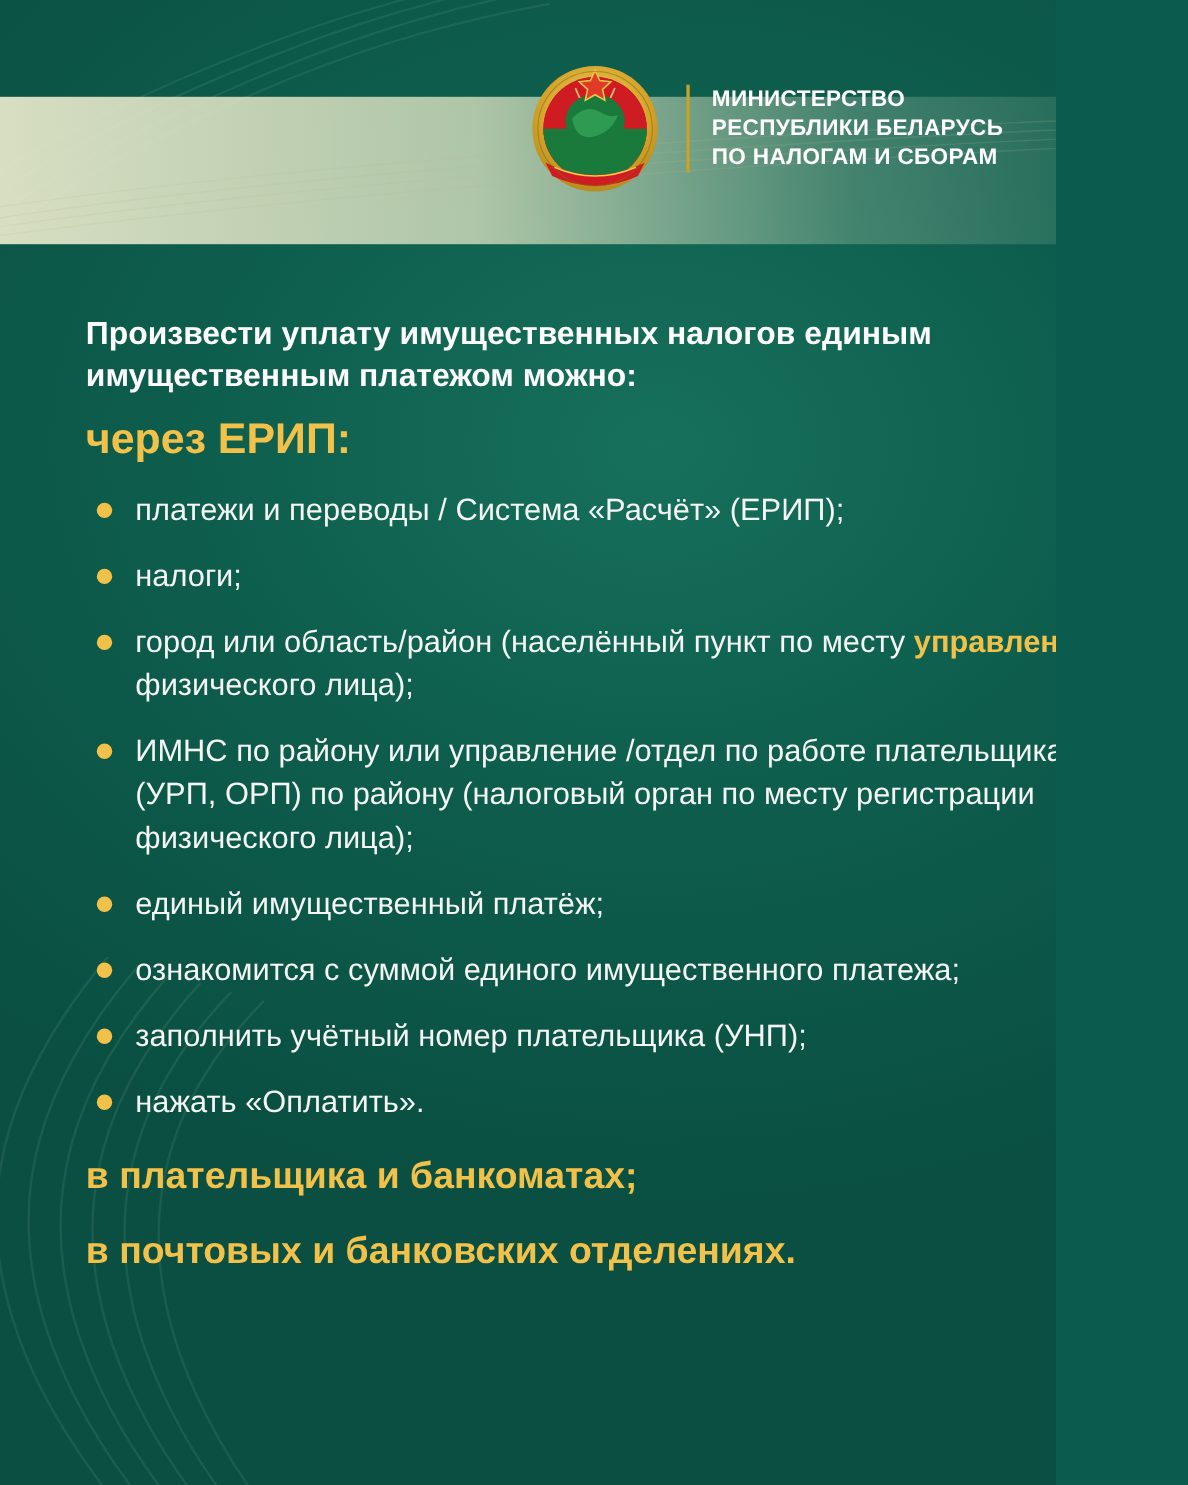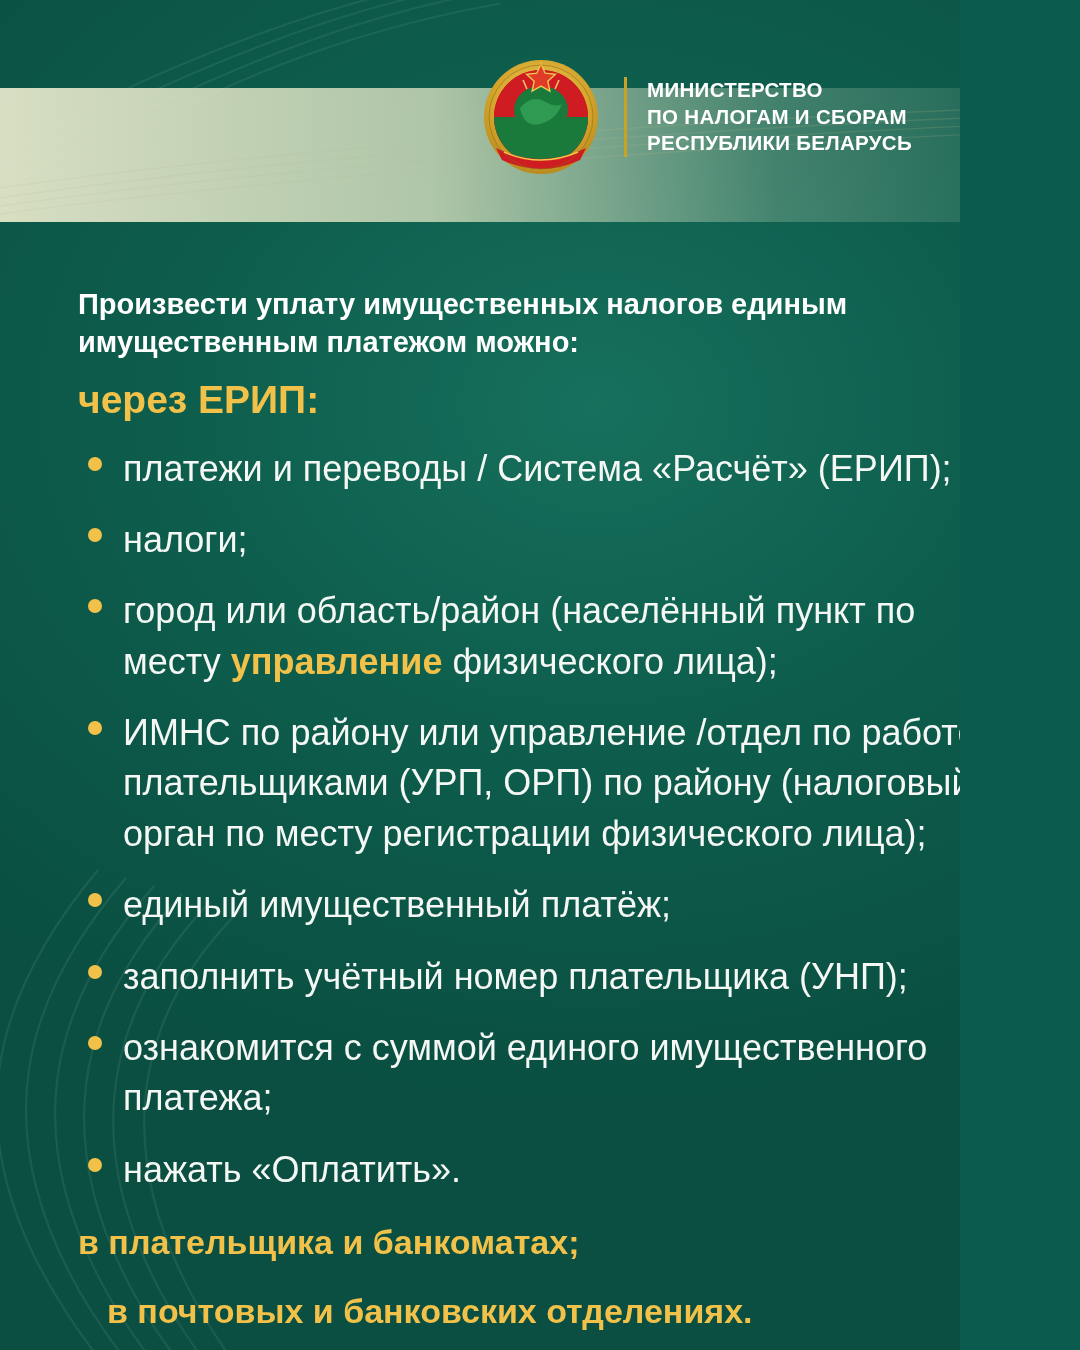--- a/index.html
+++ b/index.html
@@ -109,21 +109,21 @@
   ul.bullets {
     list-style: none;
     margin: 0;
     padding: 0;
   }
   ul.bullets li {
     position: relative;
     padding-left: 45px;
     margin-bottom: 21px;
     color: #f4f7f4;
-    font-size: 36px;
+    font-size: 28px;
     line-height: 1.40;
   }
   ul.bullets li .dot {
     position: absolute;
     left: 10px;
     top: 13px;
     width: 14px;
     height: 14px;
     border-radius: 50%;
     background: #f2c14a;
@@ -135,21 +135,20 @@
 
   .footline {
     color: #f2c14a;
     font-size: 34px;
     font-weight: bold;
     margin-top: 26px;
     line-height: 1.25;
   }
   .footline.second {
     margin-top: 26px;
-    margin-left: 29px;
   }
 </style>
 </head>
 <body>
 
 <div class="poster">
 
   <svg class="swirls-top" viewBox="0 0 620 420">
     <g fill="none" stroke="#bcd8c0" stroke-opacity="0.18" stroke-width="2">
       <path d="M-40,420 C60,300 180,220 340,150 C430,110 520,80 640,60"></path>
@@ -212,22 +211,22 @@
         <path d="M16,92 q45,22 90,0 l-6,12 q-39,18 -78,0 z" fill="#cf1b22"></path>
         <path d="M24,96 q37,16 74,0" fill="none" stroke="#f0c84a" stroke-width="1.4"></path>
 
         <g stroke="#8d6a12" stroke-width="1" opacity="0.55" fill="none">
           <circle cx="61" cy="61" r="52"></circle>
         </g>
       </svg>
     </div>
     <div class="ministry-text">
       <div>МИНИСТЕРСТВО</div>
+      <div>РЕСПУБЛИКИ БЕЛАРУСЬ</div>
       <div>ПО НАЛОГАМ И СБОРАМ</div>
-      <div>РЕСПУБЛИКИ БЕЛАРУСЬ</div>
     </div>
   </div>
 
   <div class="content">
     <h1 class="heading">Произвести уплату имущественных налогов единым имущественным платежом можно:</h1>
     <h2 class="subheading">через ЕРИП:</h2>
 
     <ul class="bullets">
       <li>
         <span class="dot"></span>
@@ -244,25 +243,25 @@
       <li>
         <span class="dot"></span>
         <span>ИМНС по району или управление /отдел по работе плательщиками (УРП, ОРП) по району (налоговый орган по месту регистрации физического лица);</span>
       </li>
       <li>
         <span class="dot"></span>
         <span>единый имущественный платёж;</span>
       </li>
       <li>
         <span class="dot"></span>
+        <span>ознакомится с суммой единого имущественного платежа;</span>
+      </li>
+      <li>
+        <span class="dot"></span>
         <span>заполнить учётный номер плательщика (УНП);</span>
-      </li>
-      <li>
-        <span class="dot"></span>
-        <span>ознакомится с суммой единого имущественного платежа;</span>
       </li>
       <li>
         <span class="dot"></span>
         <span>нажать «Оплатить».</span>
       </li>
     </ul>
 
     <div class="footline">в плательщика и банкоматах;</div>
     <div class="footline second">в почтовых и банковских отделениях.</div>
   </div>

